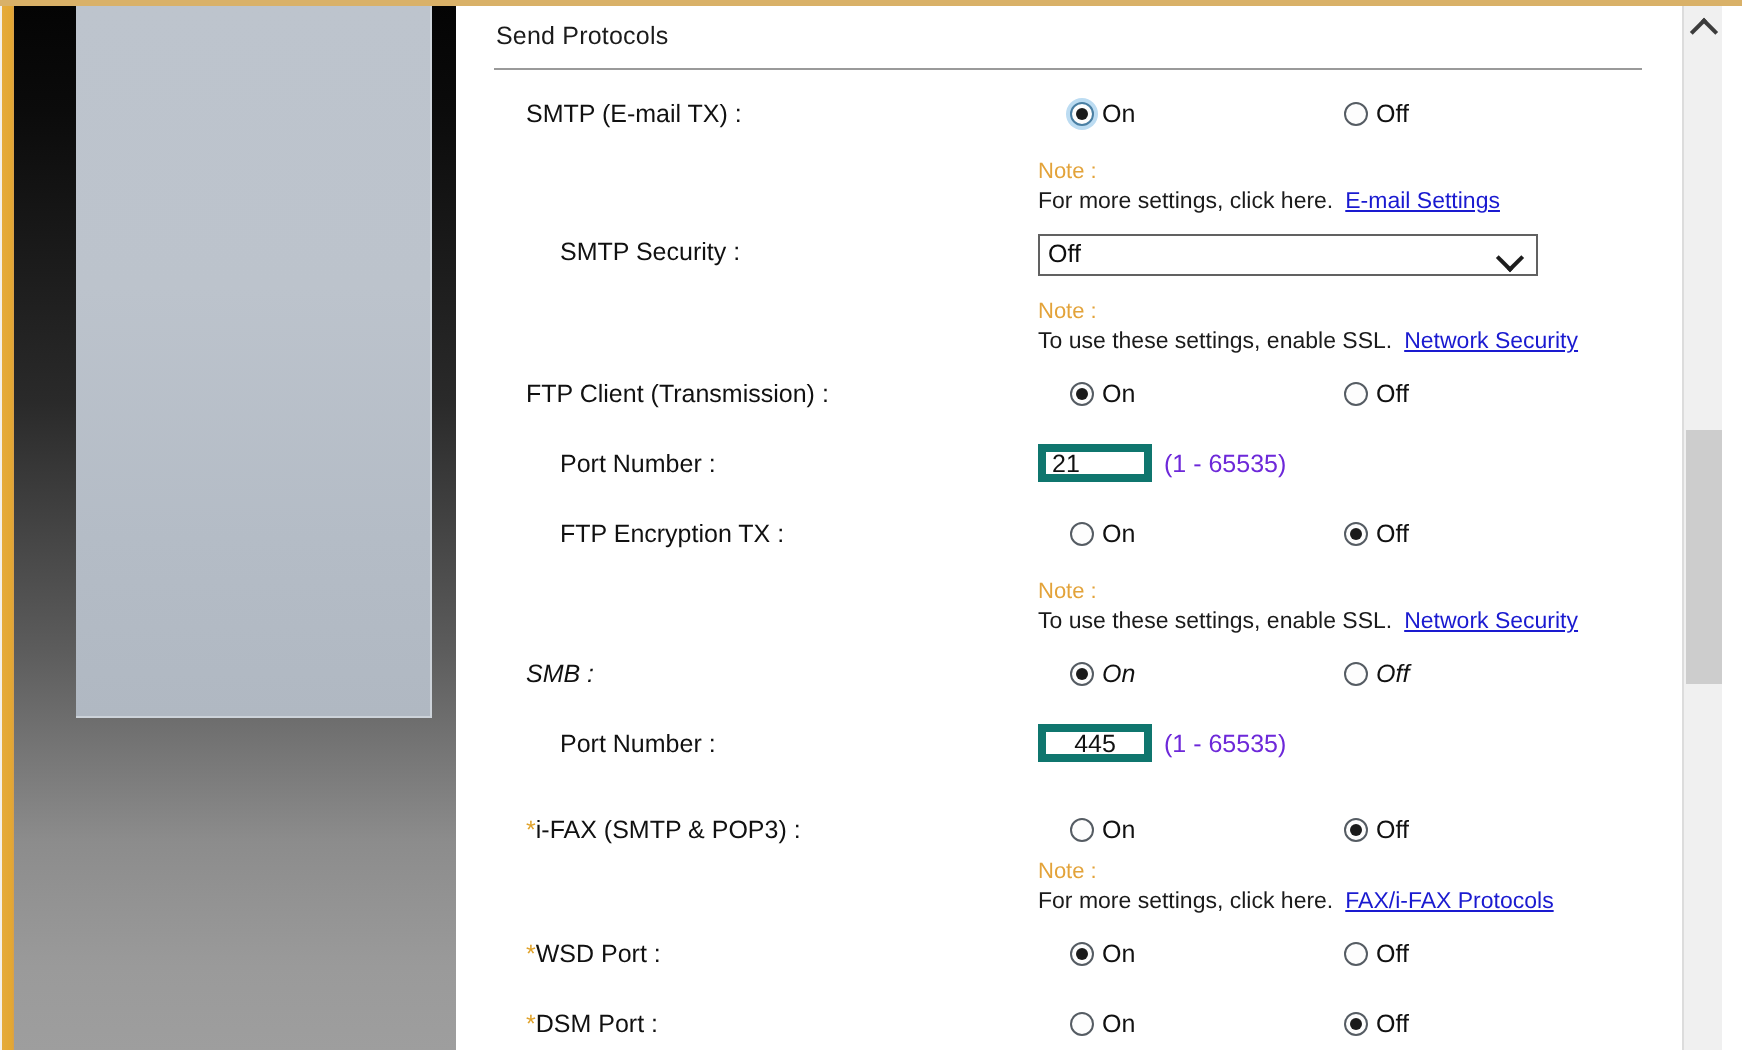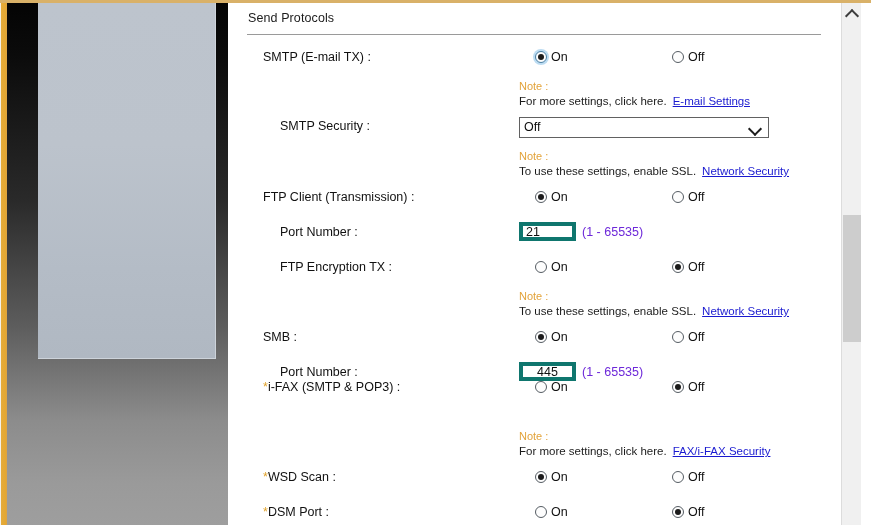--- a/index.html
+++ b/index.html
@@ -324,57 +324,57 @@
         <span class="radio checked"></span>
         <span>Off</span>
       </label>
     </div>
 
     <div class="note" style="top:286px;">
       <span class="note-head">Note :</span>
       <span class="note-body">To use these settings, enable SSL.</span><a class="note-link">Network Security</a>
     </div>
 
-    <div class="row" style="top:324px;">
+    <div class="row" style="top:324px;font-style:italic;">
       <span class="lbl indent1">SMB :</span>
       <label class="radio-wrap radio-on">
         <span class="radio checked"></span>
         <span>On</span>
       </label>
       <label class="radio-wrap radio-off">
         <span class="radio"></span>
         <span>Off</span>
       </label>
     </div>
 
     <div class="row" style="top:359px;">
       <span class="lbl indent2">Port Number :</span>
       <span class="hint">(1 - 65535)</span>
     </div>
     <input class="txt-input" style="top: 359px; text-align: center;" type="text" value="445">
 
-    <div class="row" style="top:374px;">
+    <div class="row" style="top:402px;">
       <span class="lbl indent1"><span class="req-star">*</span><span>i-FAX (SMTP &amp; POP3) :</span></span>
       <label class="radio-wrap radio-on">
         <span class="radio"></span>
         <span>On</span>
       </label>
       <label class="radio-wrap radio-off">
         <span class="radio checked"></span>
         <span>Off</span>
       </label>
     </div>
 
     <div class="note" style="top:426px;">
       <span class="note-head">Note :</span>
-      <span class="note-body">For more settings, click here.</span><a class="note-link">FAX/i-FAX Security</a>
+      <span class="note-body">For more settings, click here.</span><a class="note-link">FAX/i-FAX Protocols</a>
     </div>
 
     <div class="row" style="top:464px;">
-      <span class="lbl indent1"><span class="req-star">*</span><span>WSD Scan :</span></span>
+      <span class="lbl indent1"><span class="req-star">*</span><span>WSD Port :</span></span>
       <label class="radio-wrap radio-on">
         <span class="radio checked"></span>
         <span>On</span>
       </label>
       <label class="radio-wrap radio-off">
         <span class="radio"></span>
         <span>Off</span>
       </label>
     </div>
 

